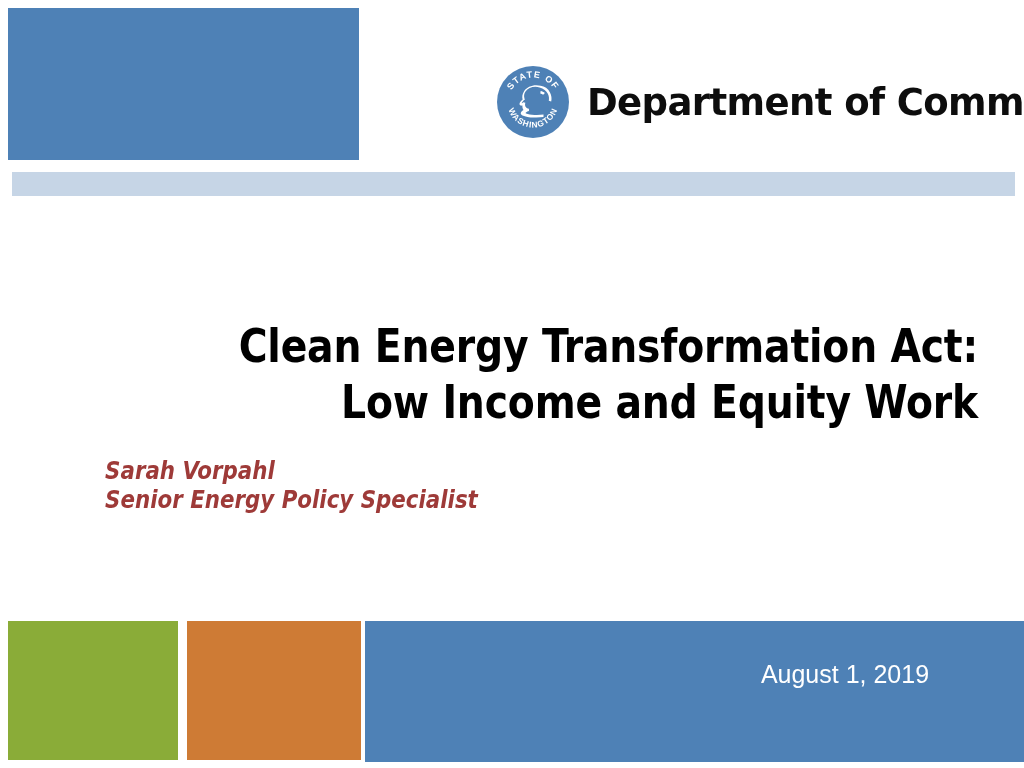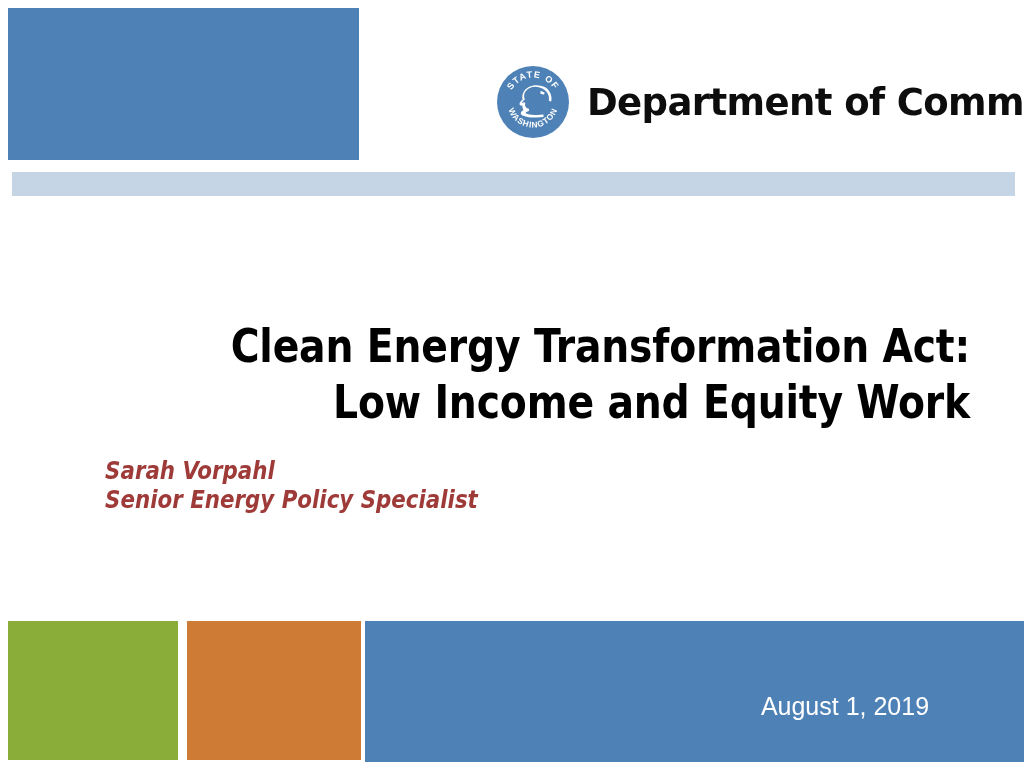--- a/index.html
+++ b/index.html
@@ -76,21 +76,21 @@
     font-size: 37px;
     letter-spacing: -0.6px;
     color: #0d0d0d;
     white-space: nowrap;
     line-height: 1;
   }
 
   
   #title-group {
     position: absolute;
-    left: 68px;
+    left: 76px;
     top: 318px;
     width: 902px;
     text-align: right;
   }
   .title-line {
     display: block;
     font-family: "DejaVu Sans Condensed", "Liberation Sans Narrow", "Liberation Sans", sans-serif;
     font-weight: bold;
     font-size: 47px;
     line-height: 56px;
@@ -126,21 +126,20 @@
     position: absolute;
     left: 700px;
     top: 662px;
     width: 290px;
     text-align: center;
     font-family: "Liberation Sans", sans-serif;
     font-size: 25px;
     color: #ffffff;
     line-height: 1;
     white-space: nowrap;
-    margin-top: 32px;
   }
 </style>
 </head>
 <body>
 
 <div class="block" id="top-blue-block"></div>
 
 <div class="block" id="header-strip"></div>
 
 <div id="logo-lockup">

